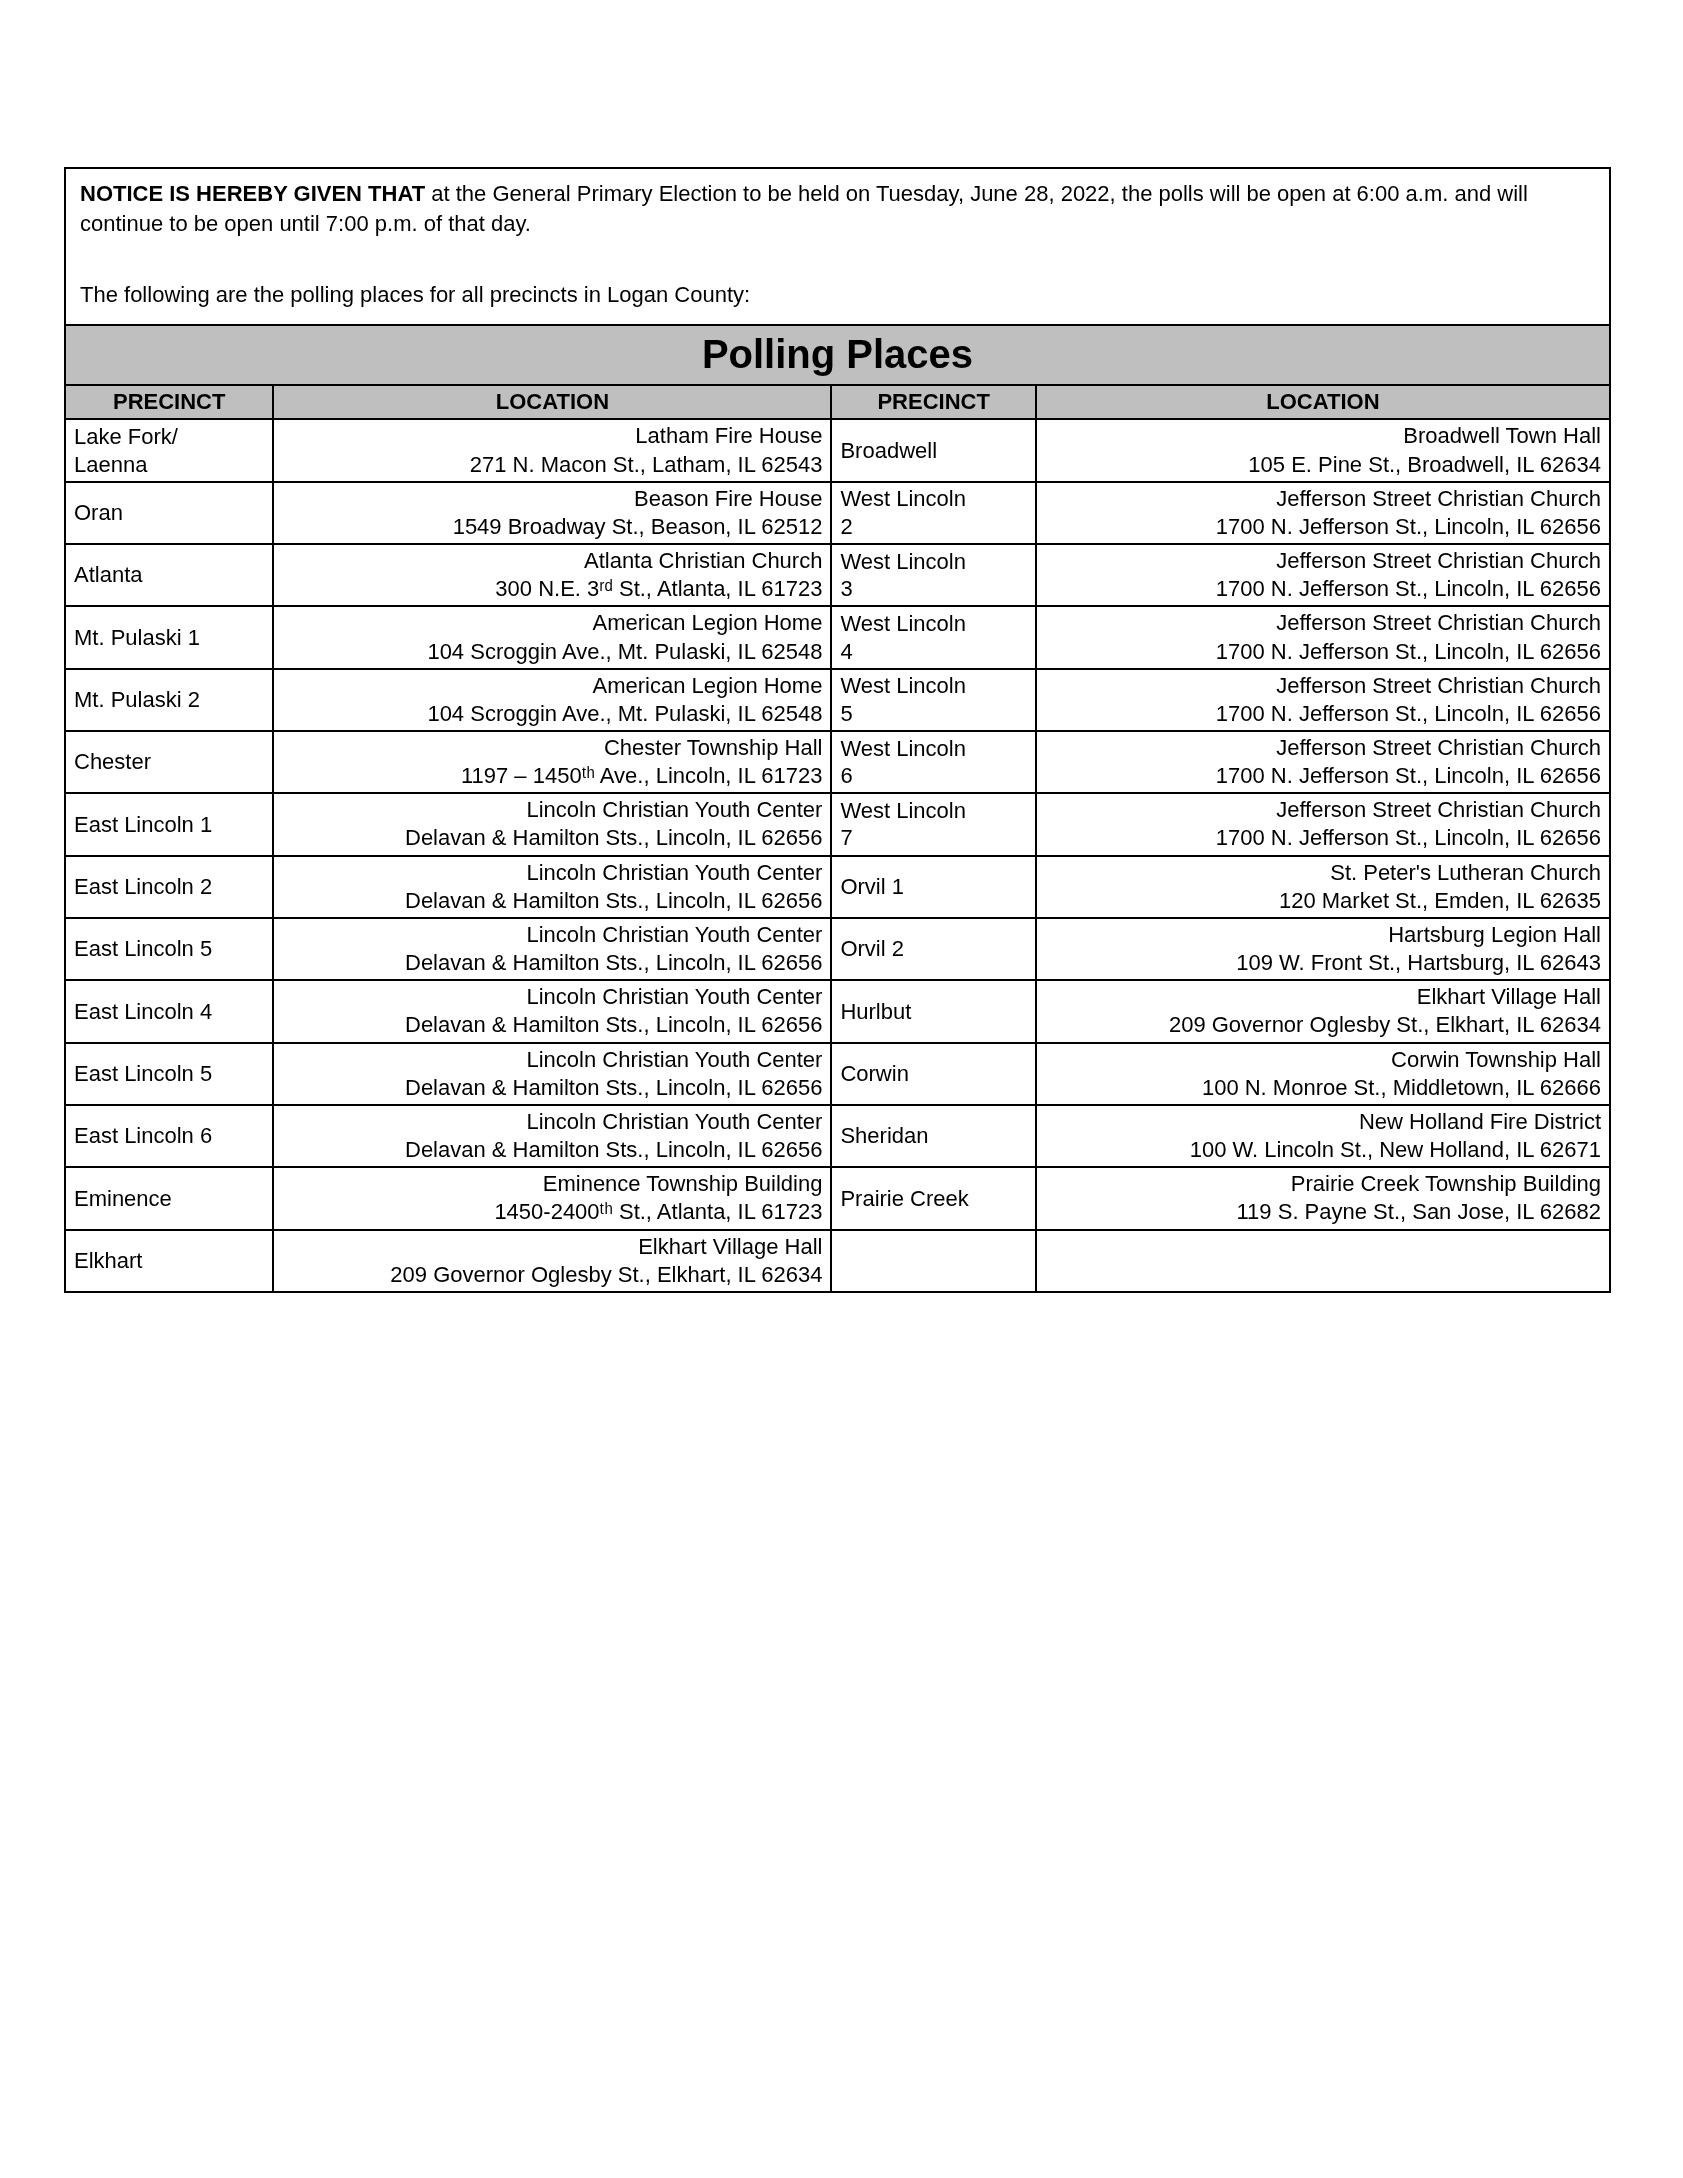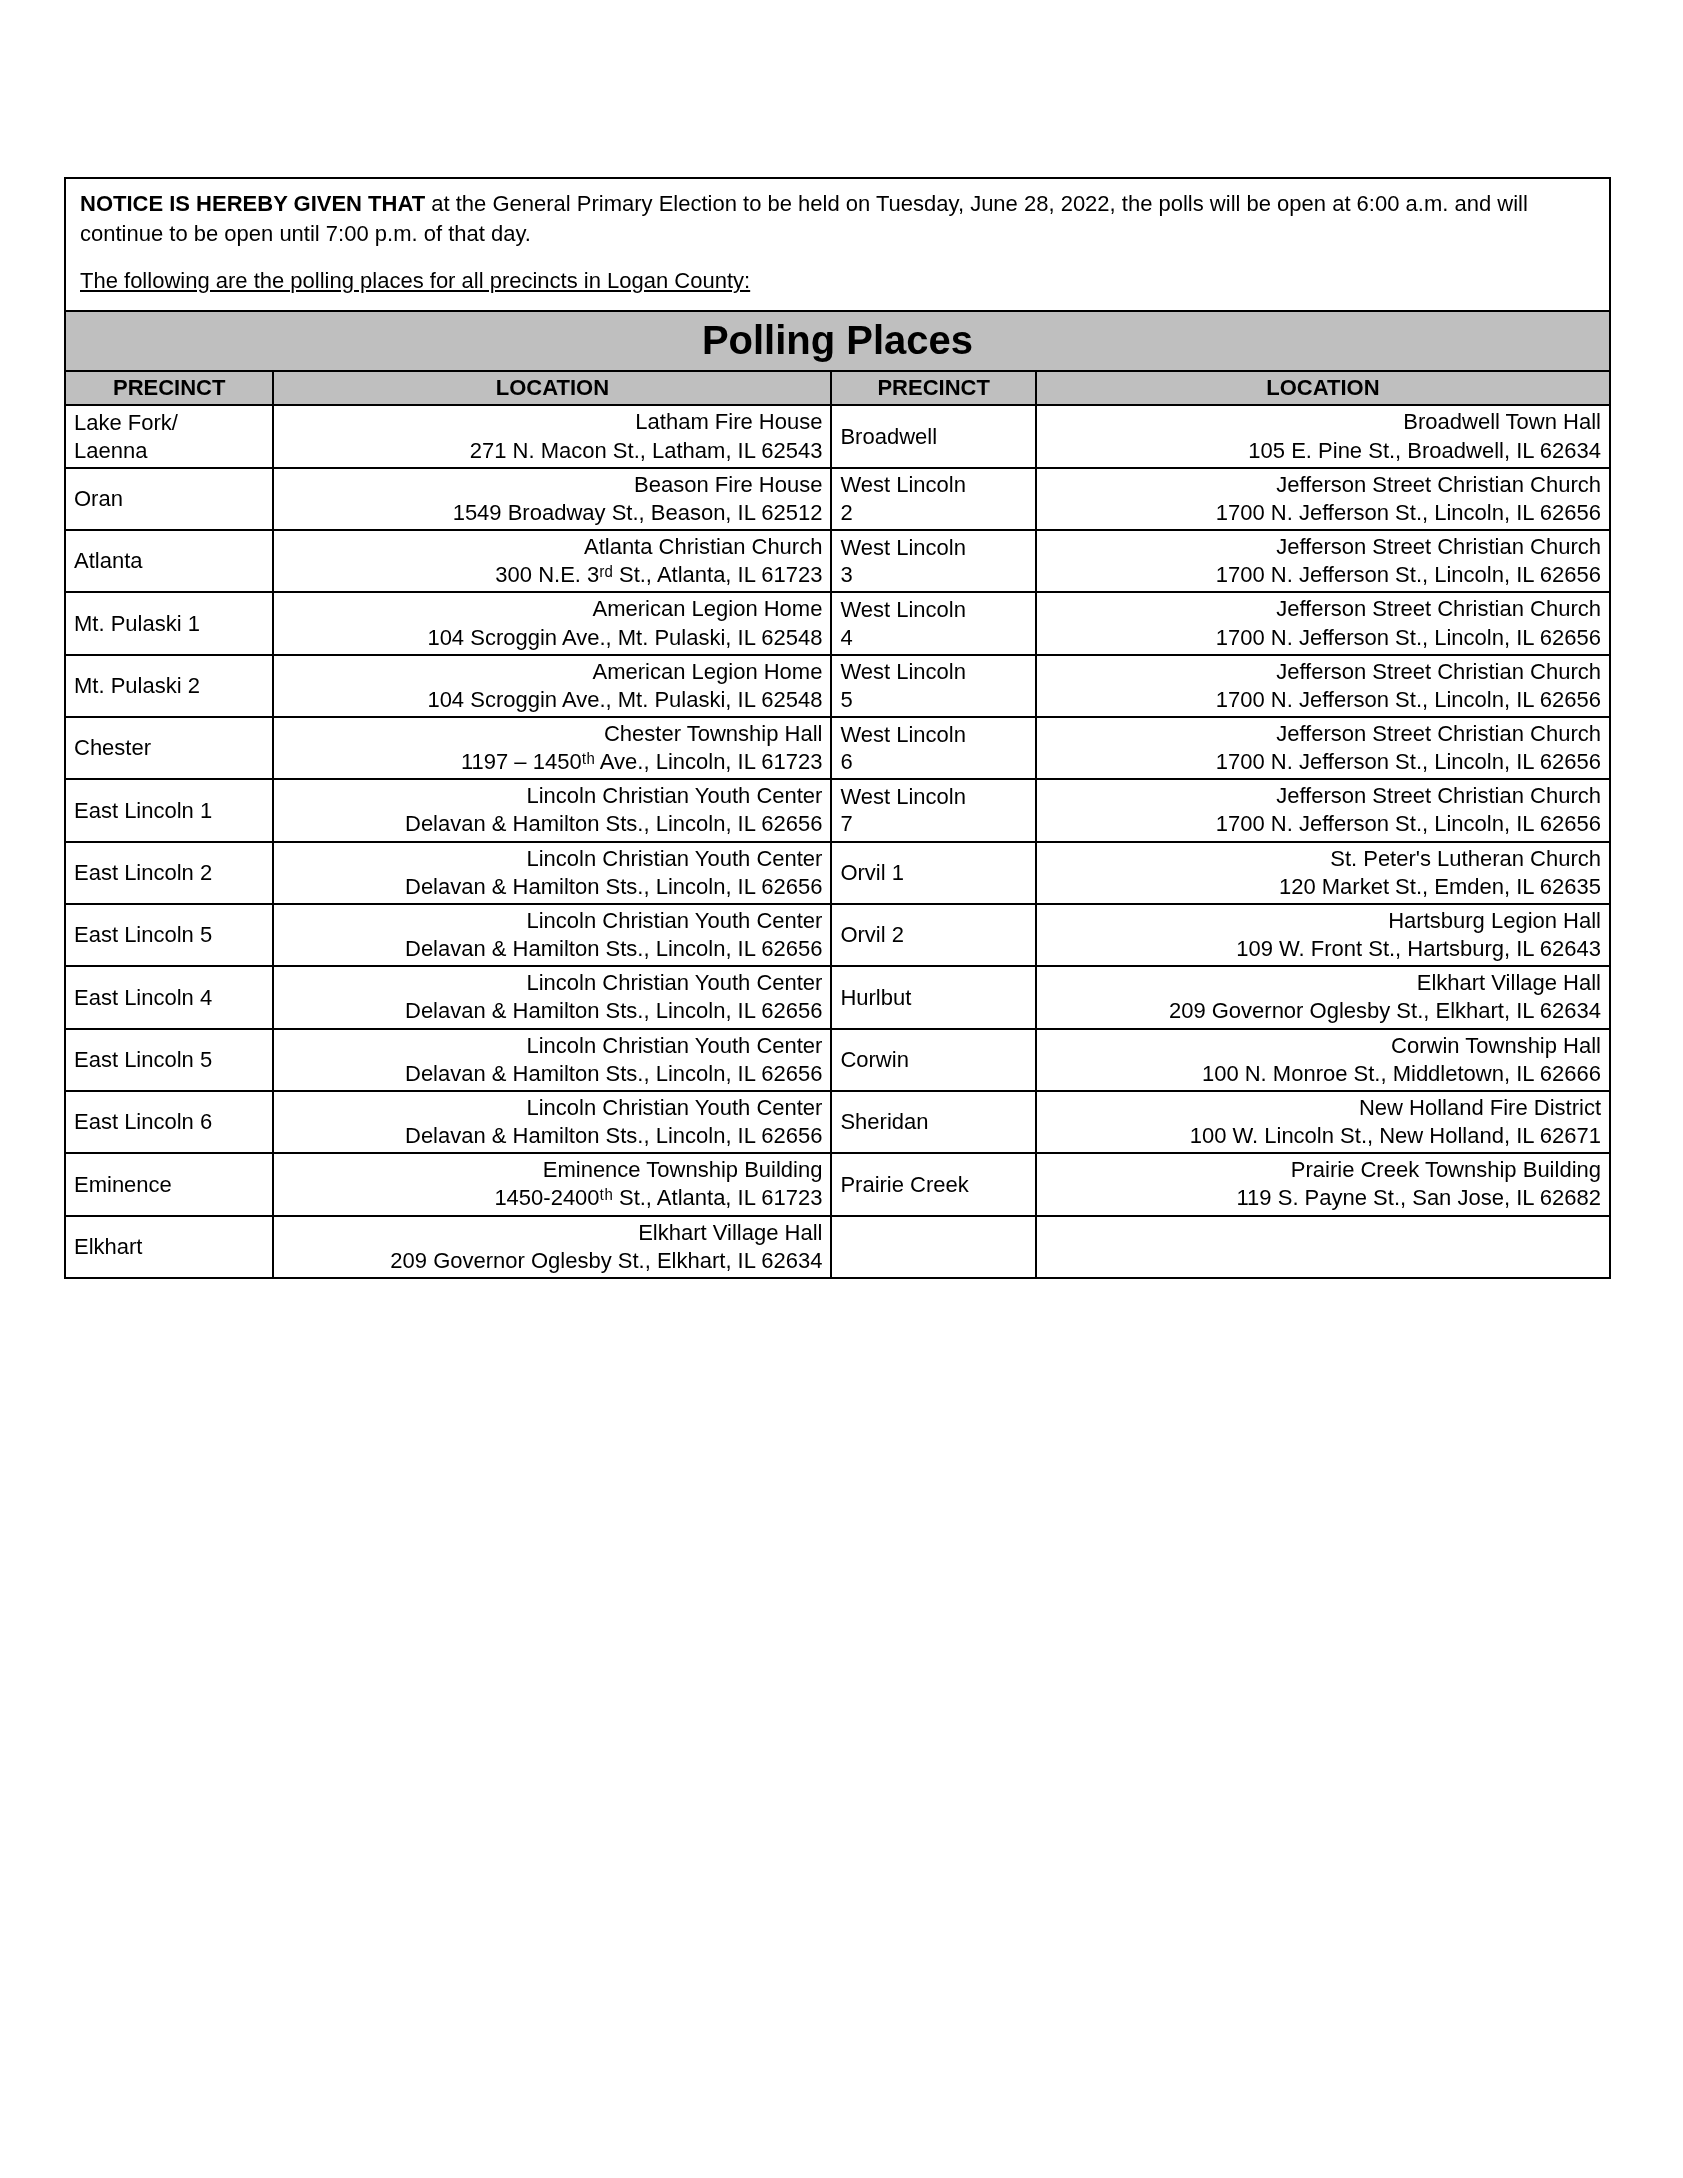--- a/index.html
+++ b/index.html
@@ -12,39 +12,39 @@
     position: relative;
     width: 1683px;
     height: 2178px;
     background: #ffffff;
     font-family: "Liberation Sans", sans-serif;
     color: #000000;
   }
   table.polling {
     position: absolute;
     left: 64px;
-    top: 177px;
+    top: 167px;
     width: 1547px;
     border-collapse: collapse;
     table-layout: fixed;
     font-family: "Liberation Sans", sans-serif;
   }
   table.polling td, table.polling th {
     border: 2px solid #000000;
   }
   
   td.notice-cell {
     padding: 10px 14px 14px 14px;
     font-size: 22px;
     line-height: 1.35;
     vertical-align: top;
     text-align: left;
   }
   td.notice-cell p { margin: 0; }
-  td.notice-cell p.following { margin-top: 18px; text-decoration: underline; }
+  td.notice-cell p.following { margin-top: 42px; }
   .bold { font-weight: bold; }
   
   td.title-cell {
     background: #bfbfbf;
     text-align: center;
     font-weight: bold;
     font-size: 40px;
     padding: 6px 0 8px 0;
     line-height: 1.1;
   }

